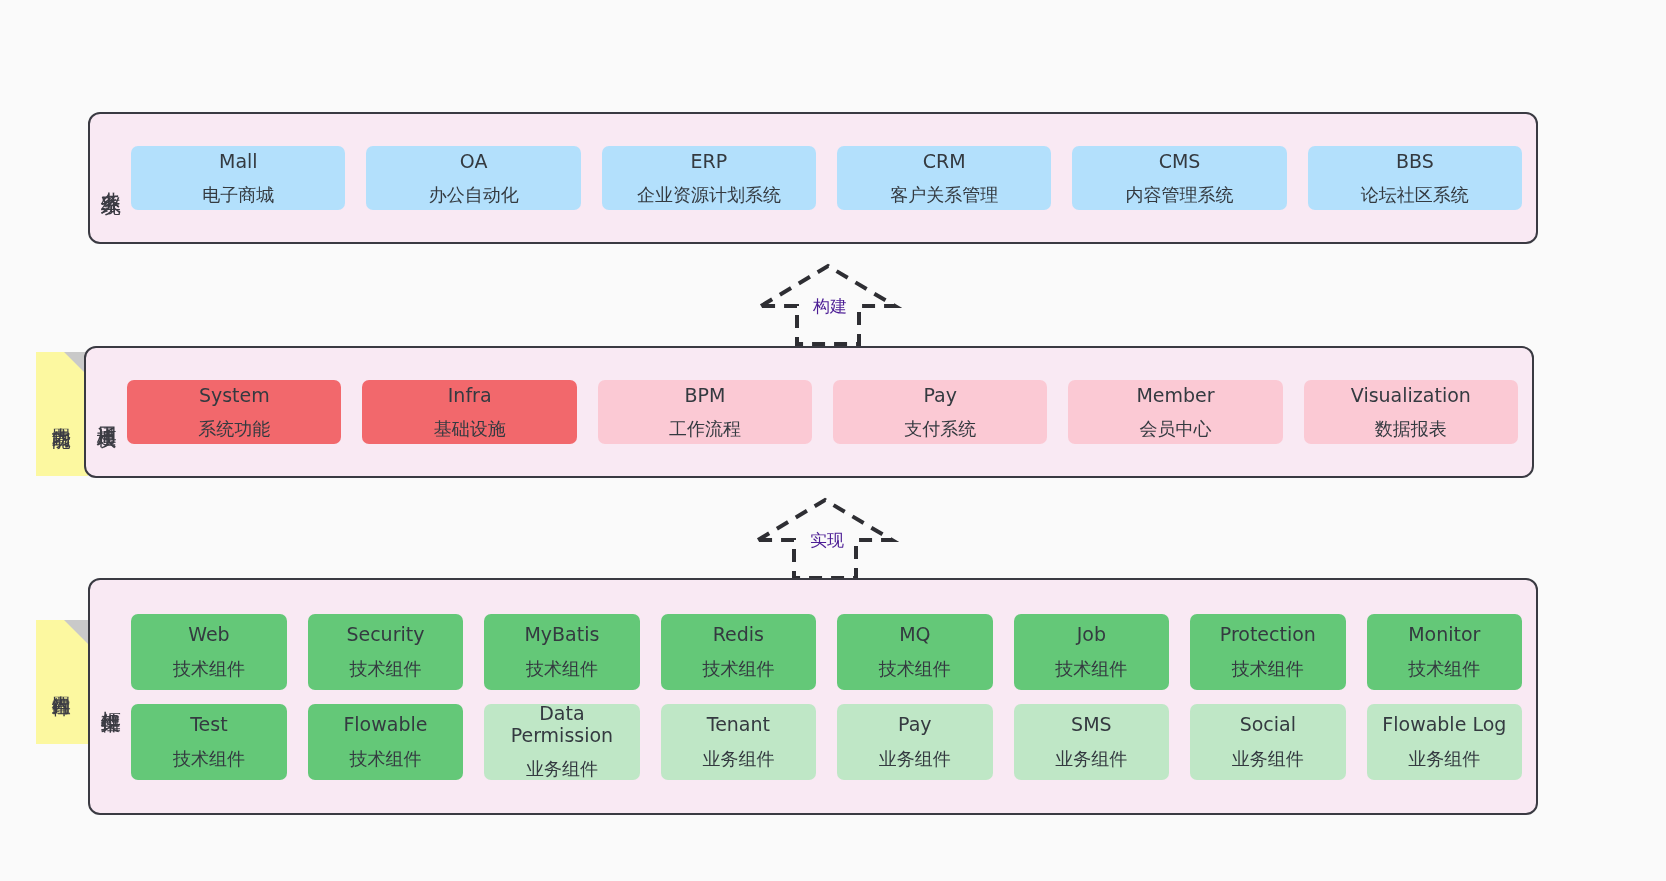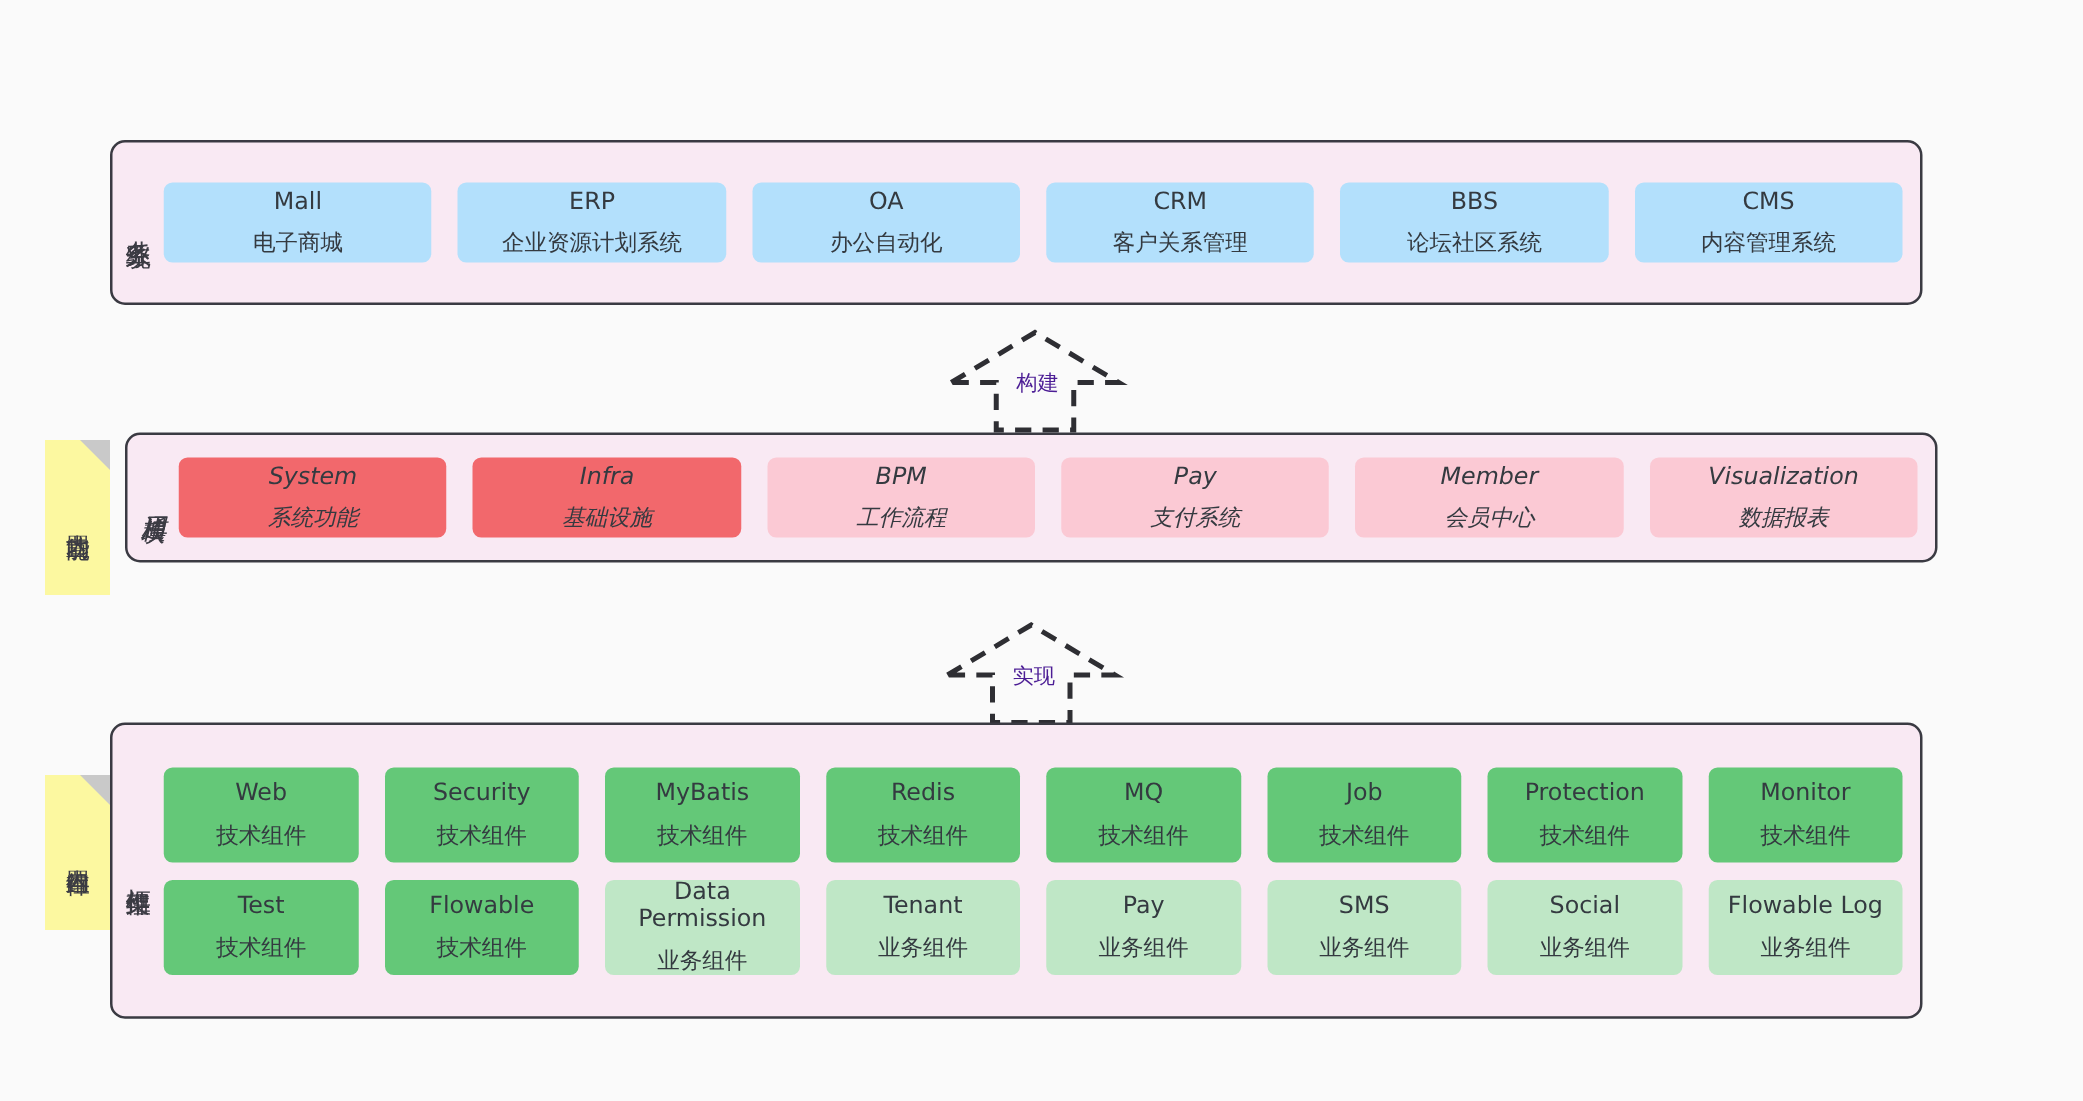--- a/index.html
+++ b/index.html
@@ -150,56 +150,56 @@
 
   <div class="layer" id="layer-business" style="left:88px; top:112px; width:1450px; height:132px;">
     <div class="layer-title">业务系统</div>
     <div class="layer-body">
       <div class="row">
         <div class="node c-blue">
           <span class="en">Mall</span>
           <span class="cn">电子商城</span>
         </div>
         <div class="node c-blue">
+          <span class="en">OA</span>
+          <span class="cn">办公自动化</span>
+        </div>
+        <div class="node c-blue">
           <span class="en">ERP</span>
           <span class="cn">企业资源计划系统</span>
         </div>
         <div class="node c-blue">
-          <span class="en">OA</span>
-          <span class="cn">办公自动化</span>
-        </div>
-        <div class="node c-blue">
           <span class="en">CRM</span>
           <span class="cn">客户关系管理</span>
         </div>
         <div class="node c-blue">
+          <span class="en">CMS</span>
+          <span class="cn">内容管理系统</span>
+        </div>
+        <div class="node c-blue">
           <span class="en">BBS</span>
           <span class="cn">论坛社区系统</span>
-        </div>
-        <div class="node c-blue">
-          <span class="en">CMS</span>
-          <span class="cn">内容管理系统</span>
         </div>
       </div>
     </div>
   </div>
 
   <div class="arrow" id="arrow-build" style="left:755px; top:258px; width:150px; height:90px;">
     <svg width="150" height="90" viewBox="0 0 150 90">
       <path d="M 6 48 L 73 8 L 140 48 L 104 48 L 104 86 L 42 86 L 42 48 Z" fill="none" stroke="#2e2e33" stroke-width="4" stroke-dasharray="13 9" stroke-linejoin="miter"></path>
     </svg>
     <span class="arrow-label" style="top:37px;">构建</span>
   </div>
 
   <div class="sticky" id="sticky-builtin-function" style="left:36px; top:352px; width:52px; height:124px;">
     <span class="fold"></span>
     <span class="sticky-label">内置功能</span>
   </div>
 
-  <div class="layer" id="layer-common-module" style="left:100px; top:346px; width:1450px; height:104px;font-style:italic;">
+  <div class="layer" id="layer-common-module" style="left:84px; top:346px; width:1450px; height:132px;">
     <div class="layer-title">通用模块</div>
     <div class="layer-body">
       <div class="row">
         <div class="node c-red">
           <span class="en">System</span>
           <span class="cn">系统功能</span>
         </div>
         <div class="node c-red">
           <span class="en">Infra</span>
           <span class="cn">基础设施</span>

